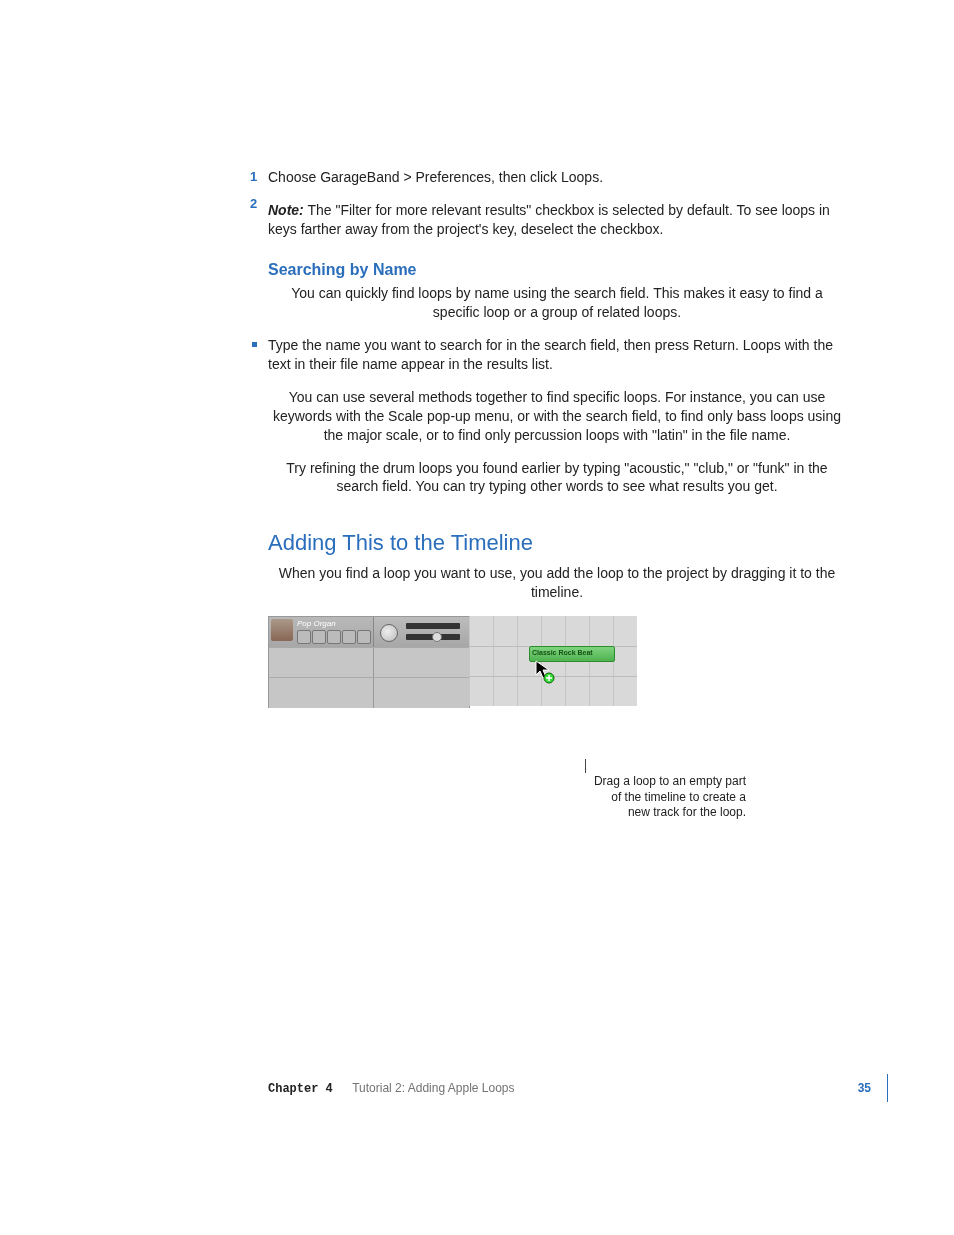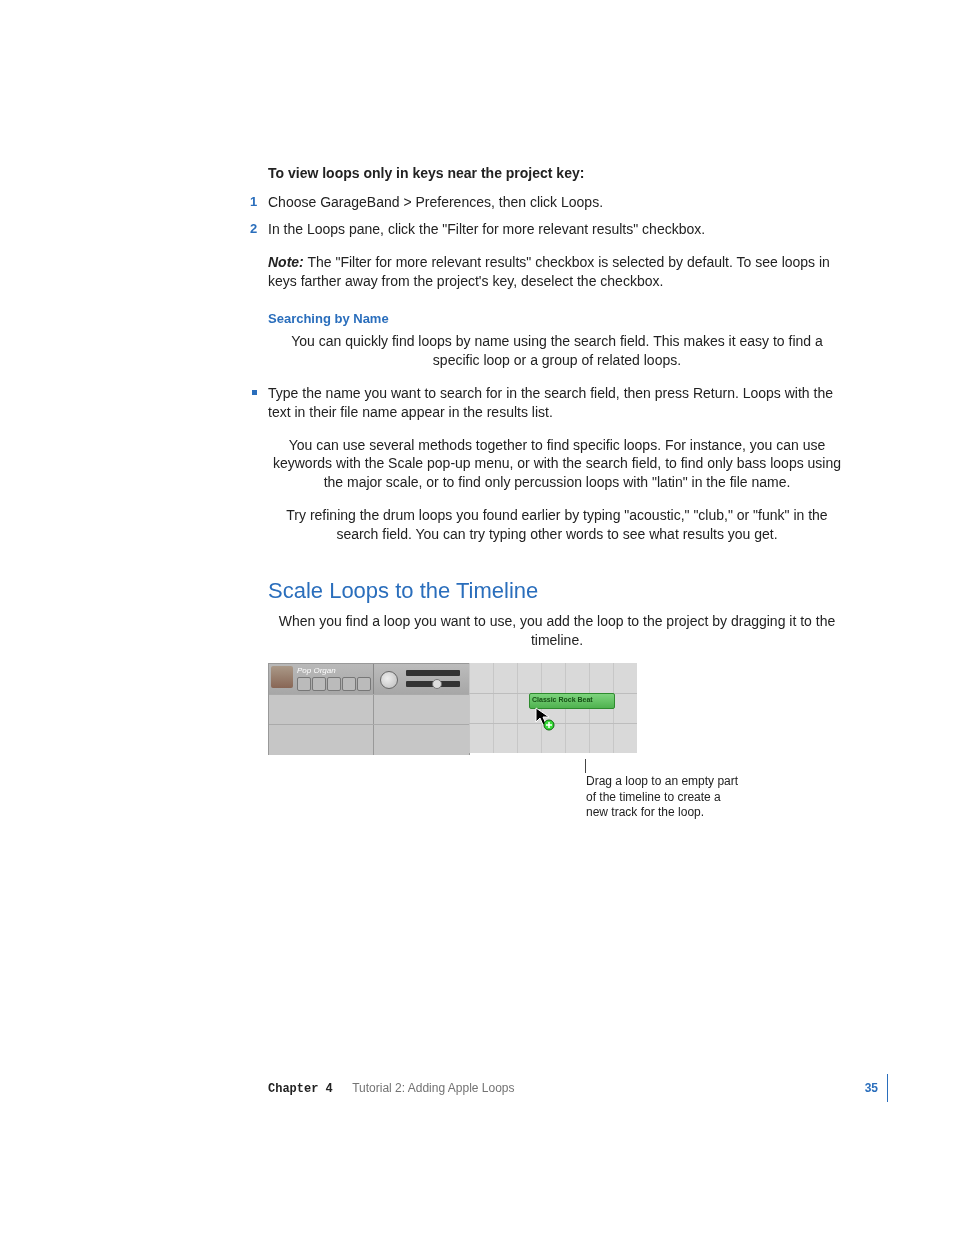--- a/index.html
+++ b/index.html
@@ -5,21 +5,21 @@
   html,body{margin:0;padding:0;background:#fff;color:#222;font-family:"Helvetica Neue",Helvetica,Arial,sans-serif;font-size:14px;line-height:1.35;}
   .page{width:954px;height:1235px;position:relative;}
   .content{position:absolute;left:268px;top:164px;width:578px;}
   .bold{font-weight:700;}
   p{margin:0 0 10px 0;}
   .num-list{margin:4px 0 14px 0;padding:0;}
   .num-list li{list-style:none;position:relative;padding-left:0;margin-left:0;margin-bottom:8px;}
   .num-list .num{position:absolute;left:-18px;top:0;color:#2a6ebc;font-weight:700;font-size:13px;}
   .note{margin:6px 0 18px 0;}
   .note .lead{font-style:italic;font-weight:700;}
-  h3.blue{color:#2a6ebc;font-weight:600;font-size:13px;margin:20px 0 4px 0;}
+  h3.blue{color:#2a6ebc;font-weight:600;font-size:16px;margin:20px 0 4px 0;}
   h2.blue{color:#2a6ebc;font-weight:400;font-size:22px;margin:32px 0 6px 0;}
   .bullet{list-style:none;padding:0;margin:4px 0 10px 0;}
   .bullet li{position:relative;padding-left:0;margin-bottom:14px;}
   .bullet .sq{position:absolute;left:-16px;top:6px;width:5px;height:5px;background:#2a6ebc;}
   .para{margin:0 0 14px 0;text-align:center;}
   
   .fig{position:relative;width:370px;height:100px;margin-top:6px;margin-bottom:4px;}
   .track-area{position:absolute;left:0;top:0;width:200px;height:90px;background:#5eead4;border:1px solid #999;font-style:italic;}
   .track-head{position:absolute;left:0;top:0;width:200px;height:30px;background:linear-gradient(#b9b9b9,#a7a7a7);border-bottom:1px solid #888;}
   .track-icon{position:absolute;left:2px;top:2px;width:22px;height:22px;background:linear-gradient(#a98,#865);border-radius:2px;}
@@ -39,54 +39,53 @@
   .timeline{position:absolute;left:201px;top:0;width:168px;height:90px;background:#d9d9d9;}
   .timeline .row{position:absolute;left:0;right:0;height:30px;border-bottom:1px solid #bdbdbd;}
   .timeline .row.r0{top:0;}
   .timeline .row.r1{top:30px;}
   .timeline .row.r2{top:60px;border-bottom:none;}
   .grid{position:absolute;top:0;bottom:0;left:0;right:0;background-image:linear-gradient(to right,#c7c7c7 1px,transparent 1px);background-size:24px 100%;}
   .loopchip{position:absolute;left:60px;top:30px;width:82px;height:14px;background:linear-gradient(#7ed47e,#4fb24f);border:1px solid #2e8b2e;border-radius:2px;font-size:7px;color:#155015;font-weight:700;padding-left:2px;line-height:12px;white-space:nowrap;overflow:hidden;}
   .cursor{position:absolute;left:66px;top:44px;}
   .cursor svg{display:block;}
   .callout-line{position:absolute;left:585px;top:759px;width:0;height:14px;border-left:1px solid #444;}
-  .callout{position:absolute;left:586px;top:774px;width:160px;font-size:12px;line-height:1.3;color:#222;}
+  .callout{position:absolute;left:586px;top:774px;width:160px;font-size:12px;line-height:1.3;color:#222;text-align:right;}
   
   .footer{position:absolute;left:268px;bottom:138px;width:620px;font-size:12px;}
   .footer .rule{position:absolute;right:0;top:-6px;height:28px;border-right:1px solid #2a6ebc;}
   .footer .chap{font-weight:700;color:#222;font-family:Liberation Mono, monospace;}
   .footer .tut{color:#737373;margin-left:16px;}
-  .footer .pn{position:absolute;right:10px;top:0;color:#2a6ebc;font-weight:700;}
+  .footer .pn{position:absolute;right:17px;top:0;color:#2a6ebc;font-weight:700;}
 </style>
 </head>
 <body>
 
 <div class="page">
   <div class="content">
 
-    <p class="bold">To view loops only in keys near the project key:</p>
     <ol class="num-list">
       <li><span class="num">1</span><span>Choose GarageBand &gt; Preferences, then click Loops.</span></li>
-      <li><span class="num">2</span><span>In the Loops pane, click the "Filter for more relevant results" checkbox.</span></li>
+      <li><span class="num">2</span></li>
     </ol>
     <p class="note">
       <span class="lead">Note:</span>
       <span> </span>
       <span>The "Filter for more relevant results" checkbox is selected by default. To see loops in keys farther away from the project's key, deselect the checkbox.</span>
     </p>
 
     <h3 class="blue">Searching by Name</h3>
     <p class="para">You can quickly find loops by name using the search field. This makes it easy to find a specific loop or a group of related loops.</p>
     <ul class="bullet">
       <li><span class="sq"></span><span>Type the name you want to search for in the search field, then press Return. Loops with the text in their file name appear in the results list.</span></li>
     </ul>
     <p class="para">You can use several methods together to find specific loops. For instance, you can use keywords with the Scale pop-up menu, or with the search field, to find only bass loops using the major scale, or to find only percussion loops with "latin" in the file name.</p>
     <p class="para">Try refining the drum loops you found earlier by typing "acoustic," "club," or "funk" in the search field. You can try typing other words to see what results you get.</p>
 
-    <h2 class="blue">Scale Loops to the Timeline</h2>
+    <h2 class="blue">Adding This to the Timeline</h2>
     <p class="para">When you find a loop you want to use, you add the loop to the project by dragging it to the timeline.</p>
 
     <div class="fig">
       <div class="track-area">
         <div class="track-head">
           <div class="track-icon"></div>
           <div class="track-name">Pop Organ</div>
           <div class="track-btns">
             <div class="tb"></div>
             <div class="tb"></div>

